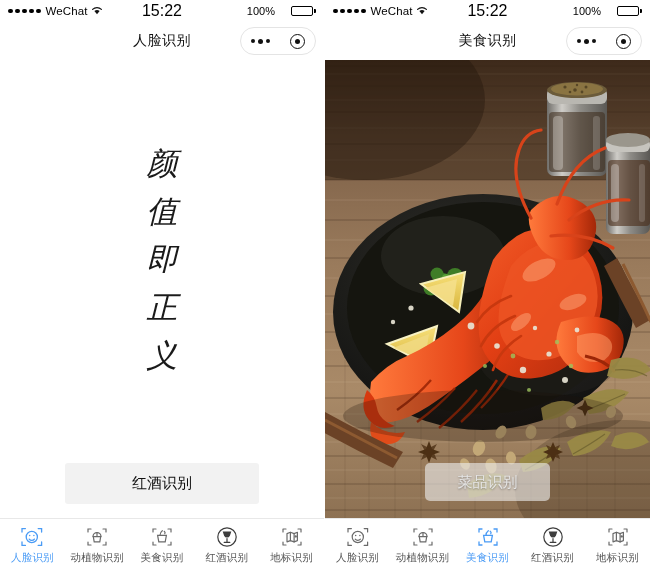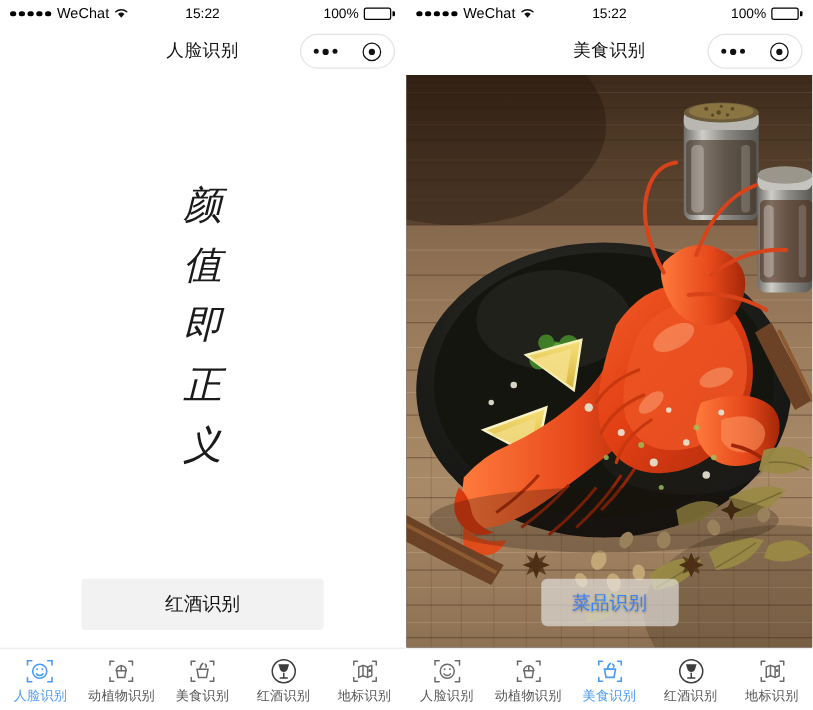--- a/index.html
+++ b/index.html
@@ -30,24 +30,24 @@
     color: #000;
     position: relative;
   }
   .sb-left { display: flex; align-items: center; gap: 3px; }
   .dots { display: flex; gap: 2.5px; align-items: center; }
   .dots i { width: 4.5px; height: 4.5px; border-radius: 50%; background: #000; display: block; }
   .carrier { font-size: 11.5px; letter-spacing: .1px; margin-left: 2px; }
   .wifi { margin-left: 1px; display: inline-block; }
   .sb-center {
     position: absolute; left: 0; right: 0; text-align: center;
-    font-size: 11px; font-weight: 400;
+    font-size: 16px; font-weight: 400;
   }
   .sb-right {
-    margin-left: auto; display: flex; align-items: center; gap: 4px;
+    margin-left: auto; display: flex; align-items: center; gap: 16px;
     font-size: 11px; z-index: 2;
   }
   .batt { display: flex; align-items: center; }
   .batt-body {
     width: 22px; height: 10px; border: 1px solid #000; border-radius: 2px;
     padding: 1px; display: block;
   }
   .batt-fill { height: 100%; background: #000; border-radius: 1px; }
   .batt-cap { width: 2px; height: 4px; background: #000; margin-left: 1px; border-radius: 0 1px 1px 0; }
 
@@ -101,24 +101,24 @@
 
   
   .body-right { flex: 1; position: relative; overflow: hidden; background: #2b1f17; }
   .photo { position: absolute; inset: 0; }
   .photo svg { width: 100%; height: 100%; display: block; }
   .action-row {
     position: absolute; left: 0; right: 0; bottom: 17px;
     display: flex; justify-content: space-around; padding: 0 14px;
   }
   .glass-btn {
-    width: 110px; height: 38px; border-radius: 5px;
+    width: 125px; height: 38px; border-radius: 5px;
     background: rgba(236,236,236,.62);
     border: none;
-    color: #3b82f6; font-size: 15px;
+    color: #e5e5e5; font-size: 15px;
     display: flex; align-items: center; justify-content: center;
     text-shadow: 0 1px 2px rgba(0,0,0,.35);
     cursor: pointer;
   }
 
   
   .tabbar {
     height: 50px; flex: 0 0 50px;
     background: #ffffff;
     border-top: 1px solid #e8e8e8;

